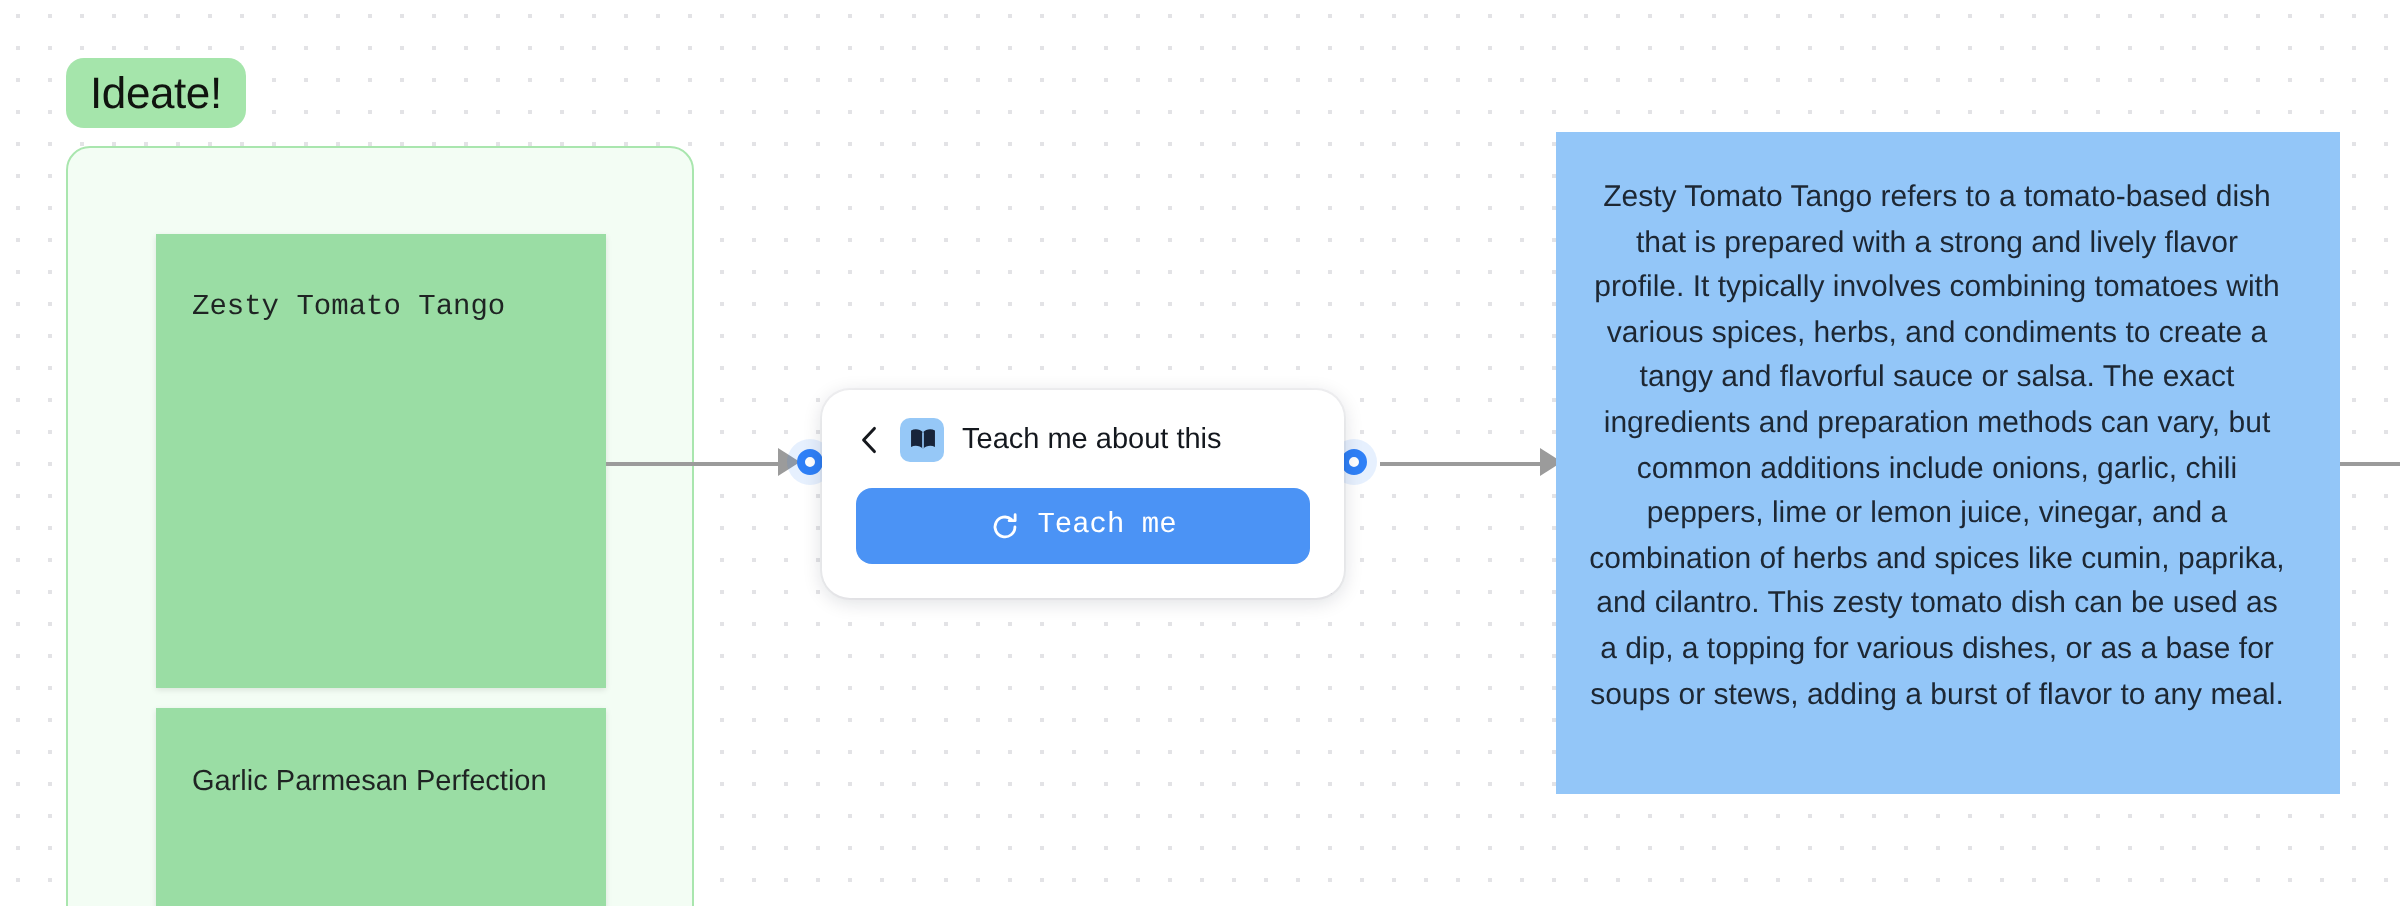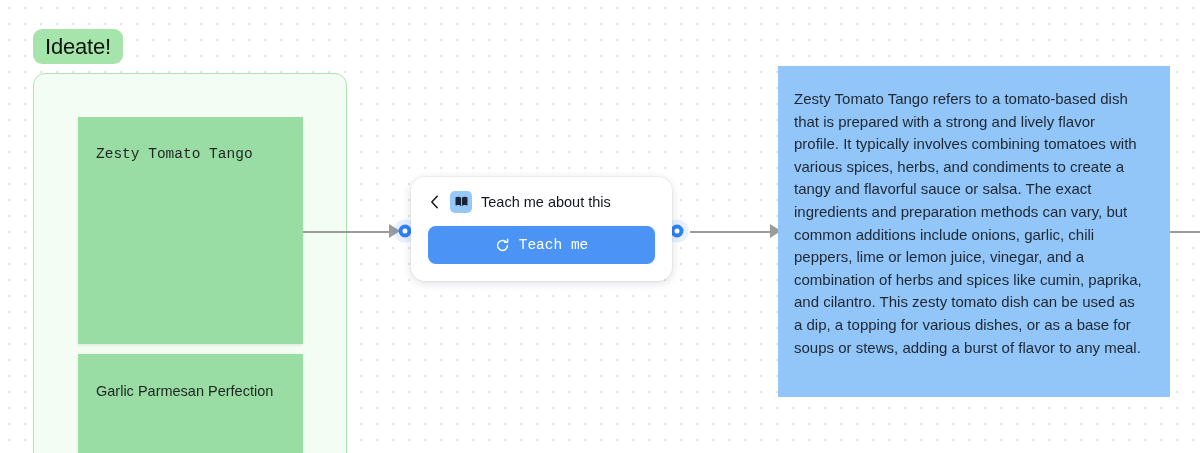--- a/index.html
+++ b/index.html
@@ -96,21 +96,21 @@
     border: 4px solid #2f80f7;
     transform: translate(-50%, -50%);
     box-shadow: 0 0 0 5px rgba(47,128,247,0.12);
   }
   #anchor-in  { left: 405px; }
   #anchor-out { left: 677px; }
 
   
   #teach-node {
     position: absolute;
-    left: 411px; top: 177px;
+    left: 411px; top: 195px;
     width: 261px; height: 104px;
     background: #ffffff;
     border-radius: 14px;
     box-shadow: 0 2px 10px rgba(16,24,40,0.14), 0 0 0 1px rgba(16,24,40,0.04);
     padding: 0 17px;
   }
   #teach-header {
     display: flex;
     align-items: center;
     height: 49px;
@@ -154,20 +154,21 @@
     display: flex; align-items: center;
   }
 
   
   #answer-panel {
     position: absolute;
     left: 778px; top: 66px;
     width: 392px; height: 331px;
     background: #93c6f8;
     padding: 22px 27px 0 16px;
+    text-align: center;
   }
   #answer-text {
     font-size: 15px;
     line-height: 22.6px;
     color: #1d2733;
     margin: 0;
   }
 </style>
 </head>
 <body>

